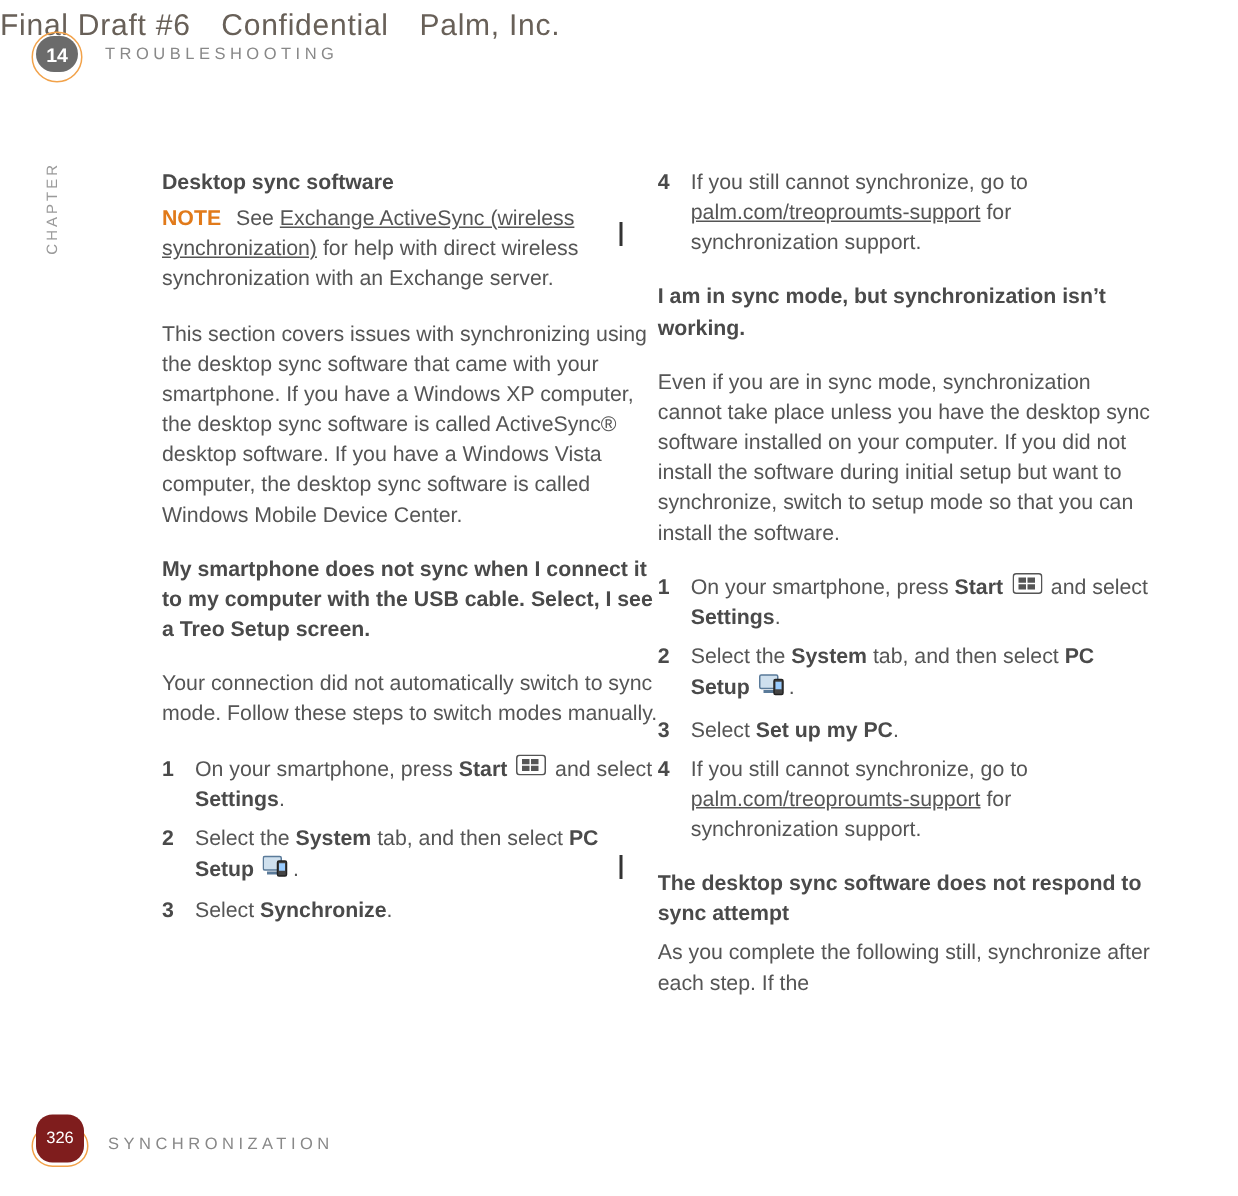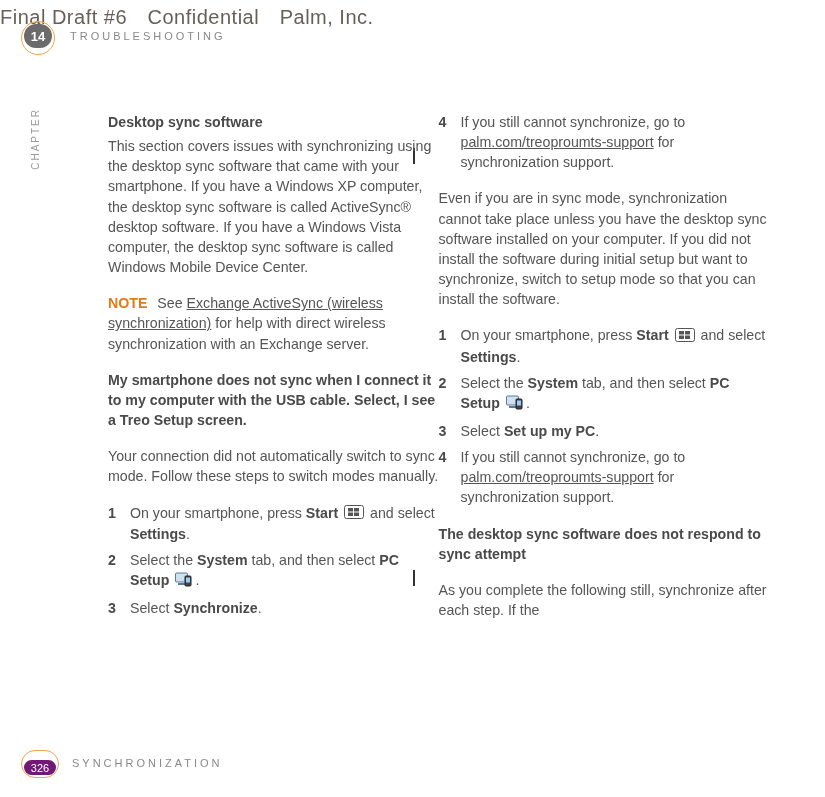--- a/index.html
+++ b/index.html
@@ -14,21 +14,21 @@
   .h{font-weight:bold;color:#4a4a4a;margin-bottom:4px}
   .p{margin-bottom:16px}
   .note-lbl{color:#e17a1a;font-weight:bold;margin-right:6px}
   .u{text-decoration:underline}
   ol.steps{list-style:none;margin-bottom:16px}
   ol.steps li{display:flex;margin-bottom:6px}
   ol.steps li .n{font-weight:bold;color:#4a4a4a;width:22px;flex-shrink:0}
   ol.steps li .t{flex:1}
   .b{font-weight:bold;color:#4a4a4a}
   .icon{display:inline-block;vertical-align:middle;margin:0 2px}
-  .footer-badge{position:absolute;bottom:22px;left:24px;width:32px;height:15px;border-radius:11px;background:#701a75;color:#fff;font-size:11px;display:flex;align-items:center;justify-content:center}
+  .footer-badge{position:absolute;bottom:22px;left:24px;width:32px;height:32px;border-radius:11px;background:#7f1d1d;color:#fff;font-size:11px;display:flex;align-items:center;justify-content:center}
   .footer-ring{position:absolute;bottom:19px;left:21px;width:38px;height:28px;border-radius:14px;border:1px solid #f2a24a}
   .section-bot{position:absolute;bottom:28px;left:72px;font-size:11px;letter-spacing:3px;color:#888}
   .changebar{position:absolute;left:413px;width:2px;background:#333}
   .cb1{top:148px;height:16px}
   .cb2{top:570px;height:16px}
 </style>
 </head>
 <body>
 
 <div class="header-draft">Final Draft #6 Confidential Palm, Inc.</div>
@@ -37,24 +37,24 @@
 <div class="chap-badge">14</div>
 <div class="section-top">TROUBLESHOOTING</div>
 <div class="chapter-vert">CHAPTER</div>
 
 <div class="changebar cb1"></div>
 <div class="changebar cb2"></div>
 
 <div class="page-cols">
   <div class="col">
     <div class="h">Desktop sync software</div>
-    <div class="p">This section covers issues with synchronizing using the desktop sync software that came with your smartphone. If you have a Windows XP computer, the desktop sync software is called ActiveSync® desktop software. If you have a Windows Vista computer, the desktop sync software is called Windows Mobile Device Center.</div>
     <div class="p">
       <span class="note-lbl">NOTE</span><span> See </span><span class="u">Exchange ActiveSync (wireless synchronization)</span><span> for help with direct wireless synchronization with an Exchange server.</span>
     </div>
+    <div class="p">This section covers issues with synchronizing using the desktop sync software that came with your smartphone. If you have a Windows XP computer, the desktop sync software is called ActiveSync® desktop software. If you have a Windows Vista computer, the desktop sync software is called Windows Mobile Device Center.</div>
     <div class="h p">My smartphone does not sync when I connect it to my computer with the USB cable. Select, I see a Treo Setup screen.</div>
     <div class="p">Your connection did not automatically switch to sync mode. Follow these steps to switch modes manually.</div>
     <ol class="steps">
       <li>
           <span class="n">1</span>
           <span class="t"><span>On your smartphone, press </span><span class="b">Start</span> <span class="icon"><svg width="20" height="14">
                 <rect x="0.5" y="0.5" width="19" height="13" rx="2" fill="#fff" stroke="#555"></rect>
                 <rect x="4" y="3" width="5" height="3.5" fill="#555"></rect>
                 <rect x="10" y="3" width="5" height="3.5" fill="#555"></rect>
                 <rect x="4" y="7.5" width="5" height="3.5" fill="#555"></rect>
@@ -77,20 +77,21 @@
     </ol>
   </div>
 
   <div class="col">
     <ol class="steps">
       <li>
           <span class="n">4</span>
           <span class="t"><span>If you still cannot synchronize, go to </span><span class="u">palm.com/treoproumts-support</span><span> for synchronization support.</span></span>
         </li>
     </ol>
+    <div class="h p">I am in sync mode, but synchronization isn’t working.</div>
     <div class="p">Even if you are in sync mode, synchronization cannot take place unless you have the desktop sync software installed on your computer. If you did not install the software during initial setup but want to synchronize, switch to setup mode so that you can install the software.</div>
     <ol class="steps">
       <li>
           <span class="n">1</span>
           <span class="t"><span>On your smartphone, press </span><span class="b">Start</span> <span class="icon"><svg width="20" height="14">
                 <rect x="0.5" y="0.5" width="19" height="13" rx="2" fill="#fff" stroke="#555"></rect>
                 <rect x="4" y="3" width="5" height="3.5" fill="#555"></rect>
                 <rect x="10" y="3" width="5" height="3.5" fill="#555"></rect>
                 <rect x="4" y="7.5" width="5" height="3.5" fill="#555"></rect>
                 <rect x="10" y="7.5" width="5" height="3.5" fill="#555"></rect>
@@ -107,20 +108,20 @@
         </li>
       <li>
           <span class="n">3</span>
           <span class="t"><span>Select </span><span class="b">Set up my PC</span><span>.</span></span>
         </li>
       <li>
           <span class="n">4</span>
           <span class="t"><span>If you still cannot synchronize, go to </span><span class="u">palm.com/treoproumts-support</span><span> for synchronization support.</span></span>
         </li>
     </ol>
-    <div class="h p" style="margin-bottom:16px">The desktop sync software does not respond to sync attempt</div>
+    <div class="h p" style="margin-bottom:6px">The desktop sync software does not respond to sync attempt</div>
     <div class="p">As you complete the following still, synchronize after each step. If the</div>
   </div>
 </div>
 
 <div class="footer-ring"></div>
 <div class="footer-badge">326</div>
 <div class="section-bot">SYNCHRONIZATION</div>
 
 </body></html>

